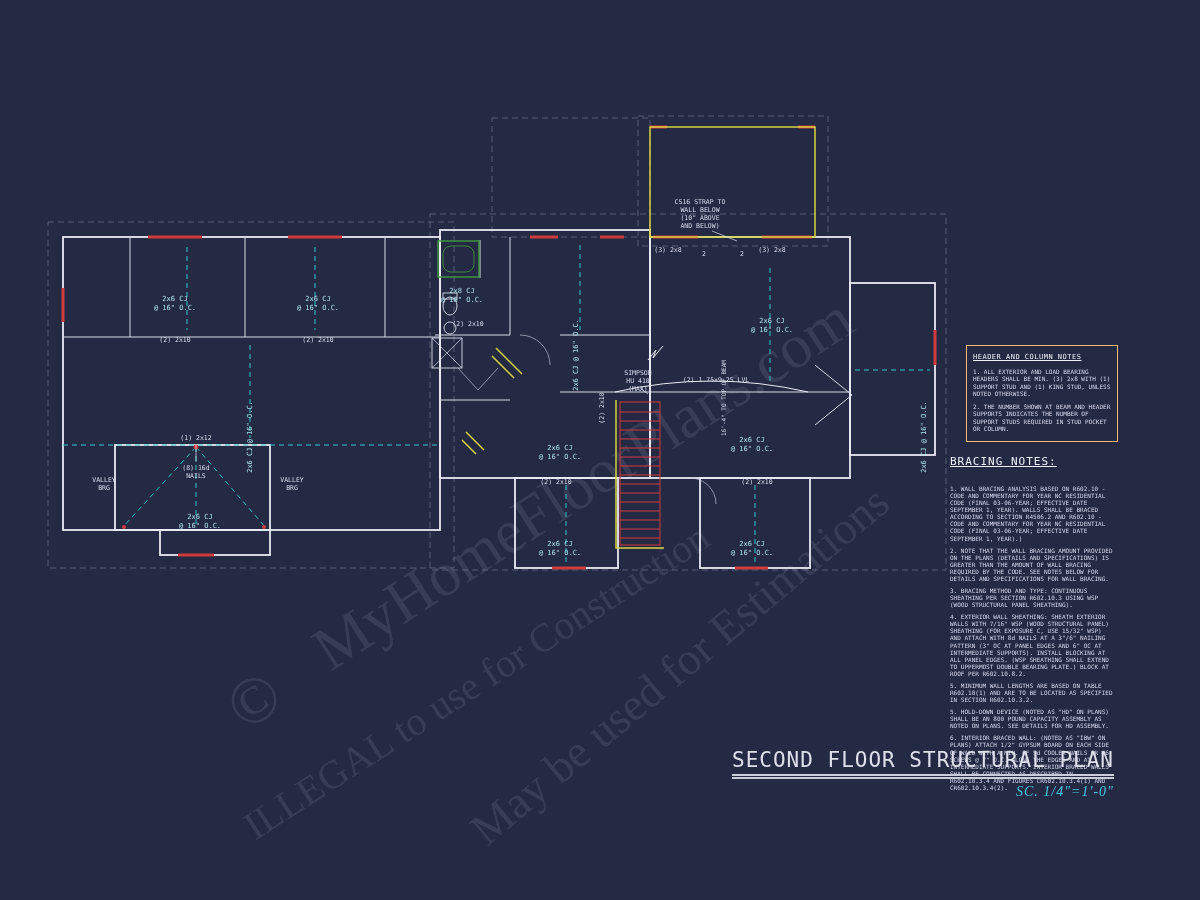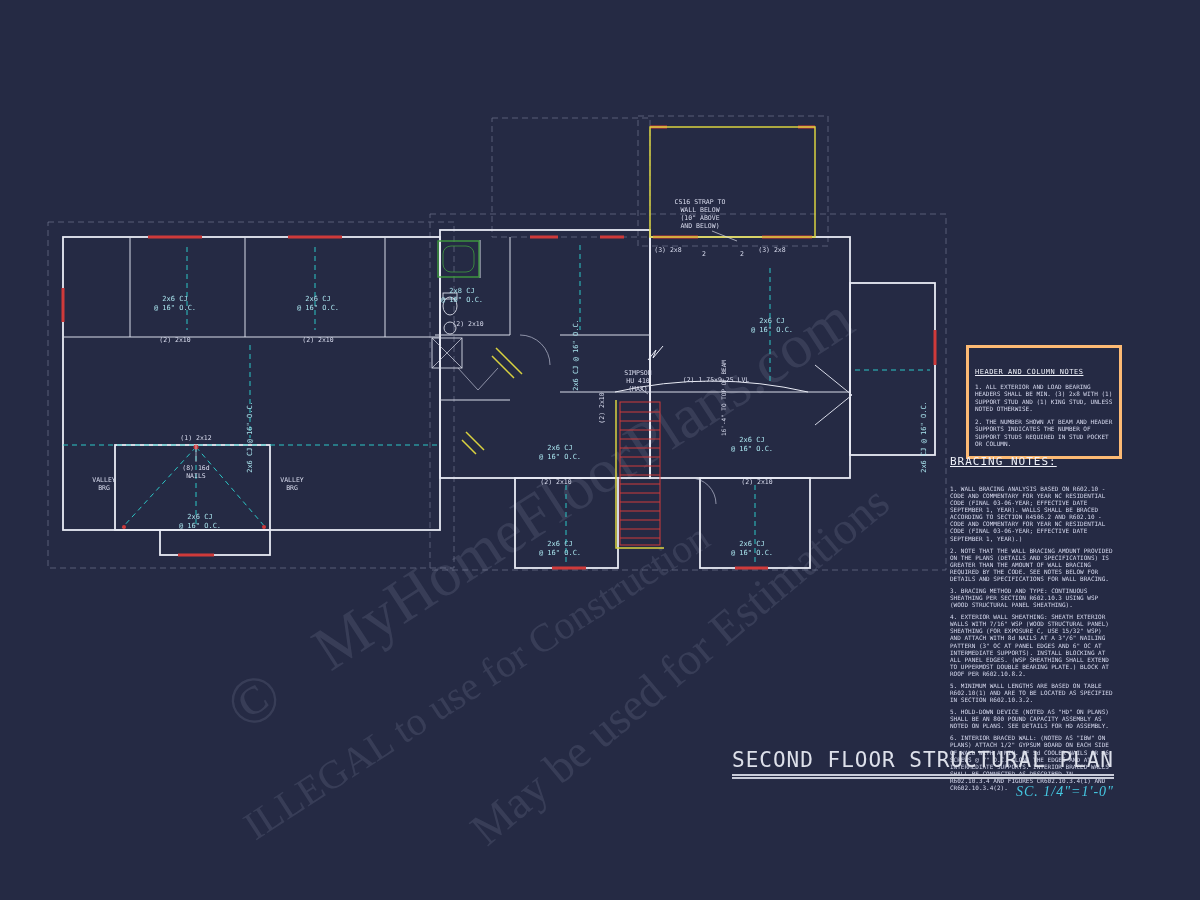--- a/index.html
+++ b/index.html
@@ -7,21 +7,21 @@
           font-family:"DejaVu Sans Mono",monospace;}
   svg text{font-family:"DejaVu Sans Mono",monospace;}
   .wm{position:absolute;transform-origin:0 0;transform:rotate(-33deg);
       font-family:"Liberation Serif",serif;color:rgba(201,205,228,0.12);
       white-space:nowrap;pointer-events:none;}
   .wm-main{left:300px;top:625px;font-size:62px;}
   .wm-illegal{left:235px;top:810px;font-size:40px;}
   .wm-estimate{left:460px;top:815px;font-size:46px;transform:rotate(-40deg);}
   .wm-copy{left:212px;top:682px;font-size:66px;}
   .notes{position:absolute;color:#d6d9ee;}
-  .header-notes{left:966px;top:345px;width:138px;border:3px solid #fdba74;padding:20px 6px 8px 6px;font-size:6px;line-height:1.25;}
+  .header-notes{left:966px;top:345px;width:138px;border:1px solid #fdba74;padding:7px 6px 8px 6px;font-size:6px;line-height:1.25;}
   .header-notes .nt{font-size:7px;letter-spacing:.5px;text-decoration:underline;margin-bottom:6px;color:#eef0f8;}
   .header-notes .ni{margin-top:5px;}
   .bracing-notes{left:950px;top:456px;width:164px;font-size:6px;line-height:1.18;}
   .bracing-notes .nt{font-size:11px;letter-spacing:1px;text-decoration:underline;margin-bottom:16px;color:#eef0f8;}
   .bracing-notes .ni{margin-bottom:5px;}
   .titleblock{position:absolute;right:86px;top:748px;text-align:right;}
   .plan-title{display:inline-block;font-size:21px;letter-spacing:1px;color:#dde0ea;
               border-bottom:5px double #c9ccd9;padding-bottom:2px;white-space:nowrap;}
   .plan-scale{margin-top:5px;font-family:"Liberation Serif",serif;font-style:italic;
               font-size:14px;color:#45c8e2;letter-spacing:1px;}

